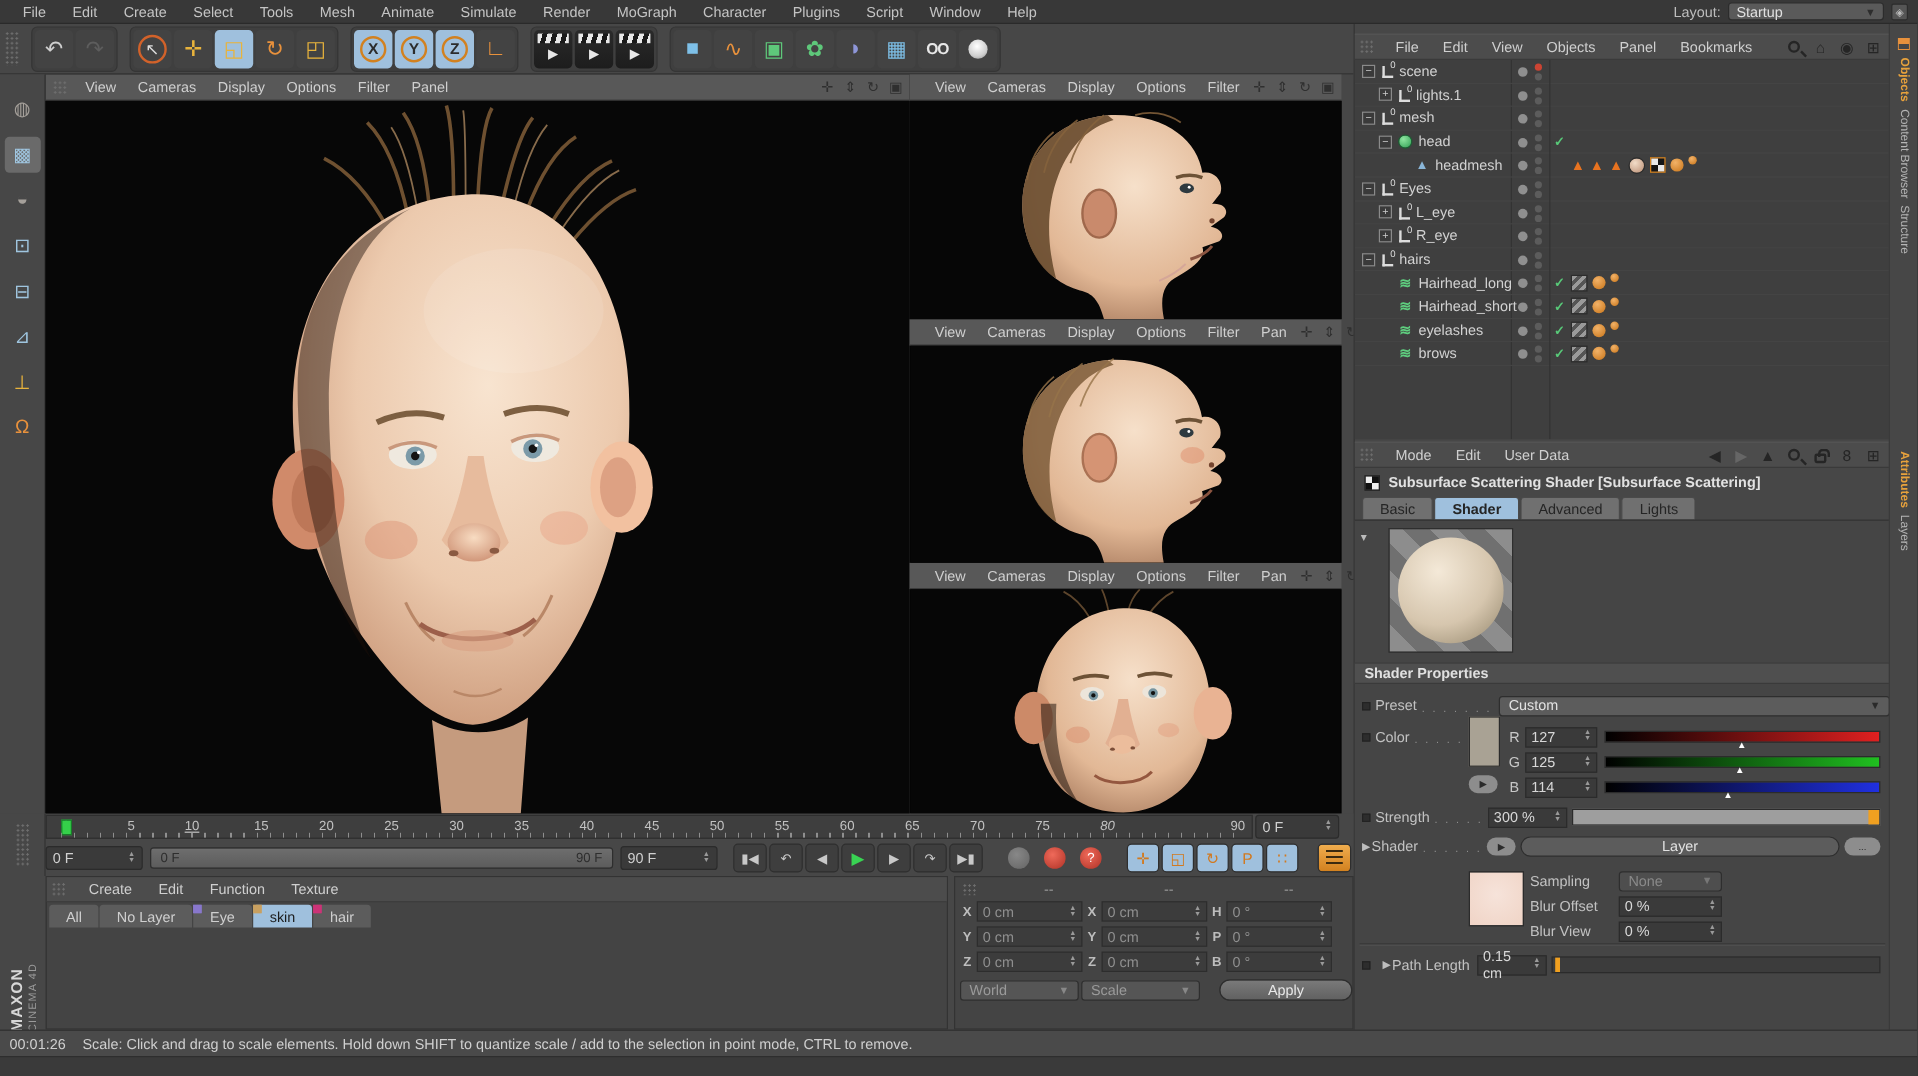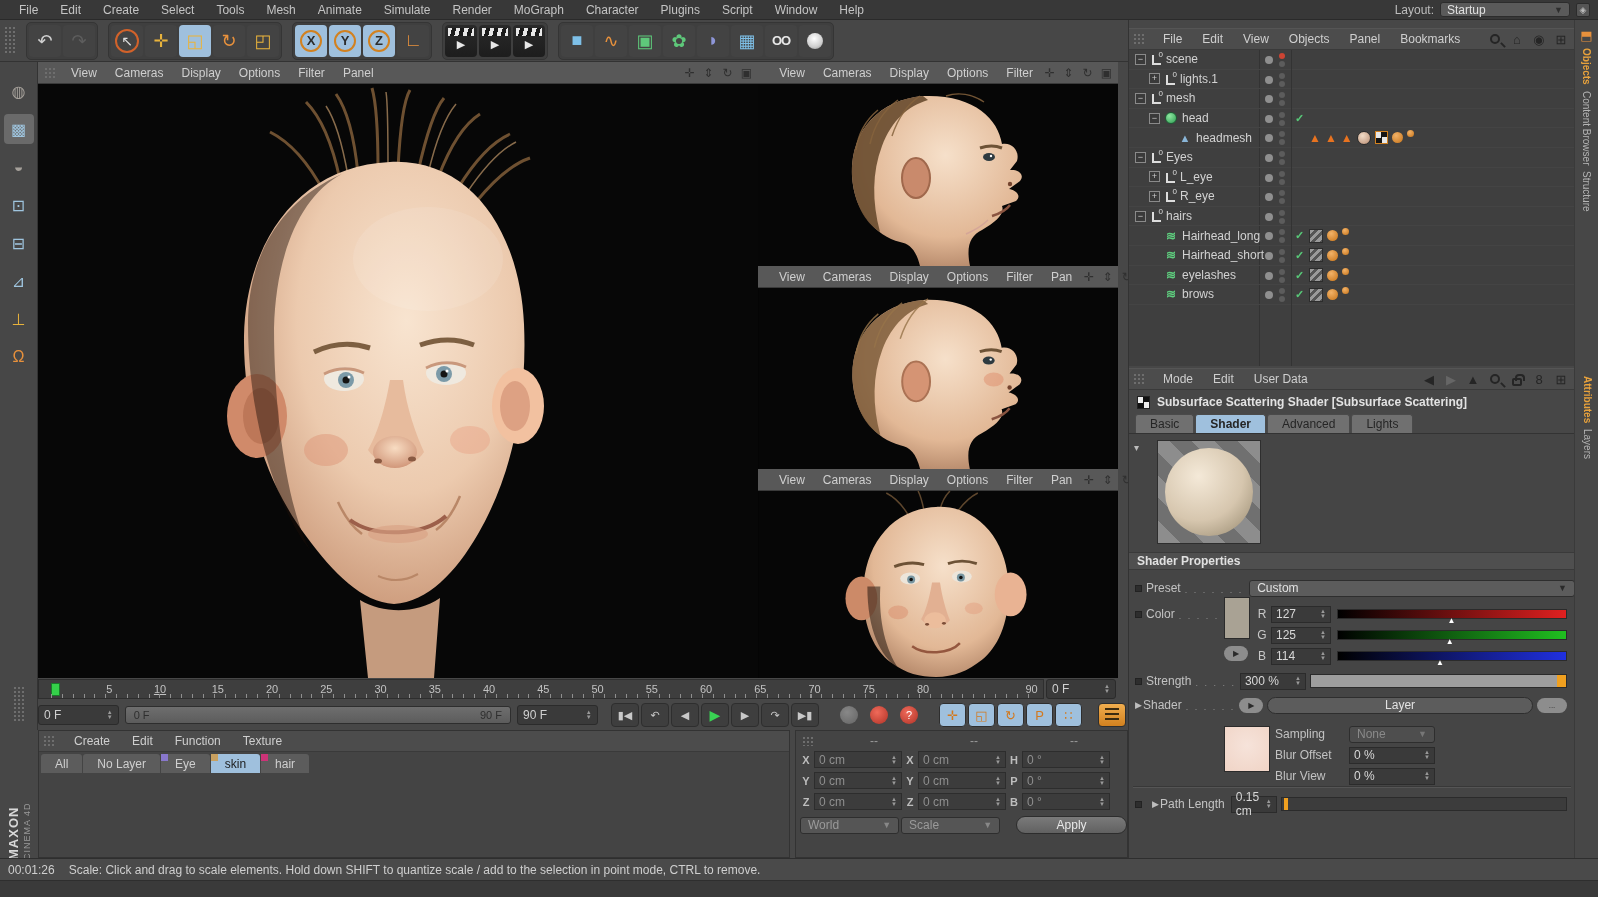--- a/index.html
+++ b/index.html
@@ -905,21 +905,21 @@
             </span>
         </div>
       </div>
 
       <div id="am-sep"></div>
 
       <div class="am-row" style="top:360px">
         <div class="am-chk"></div>
         <span class="am-exp">▶</span>
         <span class="am-label">Path Length</span>
-        <div class="field" style="width:46px;margin-left:6px">
+        <div class="field" style="width:58px;margin-left:6px">
           <span>0.15 cm</span>
           <span class="stepper">
               <span>▲</span>
               <span>▼</span>
             </span>
         </div>
         <div class="slider" style="flex:1;margin:0 8px 0 4px;background:#3c3c3c">
           <div style="position:absolute;left:2px;top:0;width:4px;height:12px;background:#f0a020"></div>
         </div>
       </div>
@@ -955,21 +955,21 @@
           <span class="tick-label" style="left: 341.5px;">30</span>
           <span class="tick-label" style="left: 395.75px;">35</span>
           <span class="tick-label" style="left: 450px;">40</span>
           <span class="tick-label" style="left: 504.25px;">45</span>
           <span class="tick-label" style="left: 558.5px;">50</span>
           <span class="tick-label" style="left: 612.75px;">55</span>
           <span class="tick-label" style="left: 667px;">60</span>
           <span class="tick-label" style="left: 721.25px;">65</span>
           <span class="tick-label" style="left: 775.5px;">70</span>
           <span class="tick-label" style="left: 829.75px;">75</span>
-          <span class="tick-label" style="left: 884px;">80</span>
+          <span class="tick-label" style="left: 884px; font-style: italic;">80</span>
           <span class="tick-label" style="left: 938.25px; margin-top: 32px;">85</span>
           <span class="tick-label" style="left: 992.5px;">90</span>
         </div>
       <div class="minor"></div>
     </div>
     <div class="t-field" id="cur-frame">
       <span>0 F</span>
       <span class="stepper">
           <span>▲</span>
           <span>▼</span>

